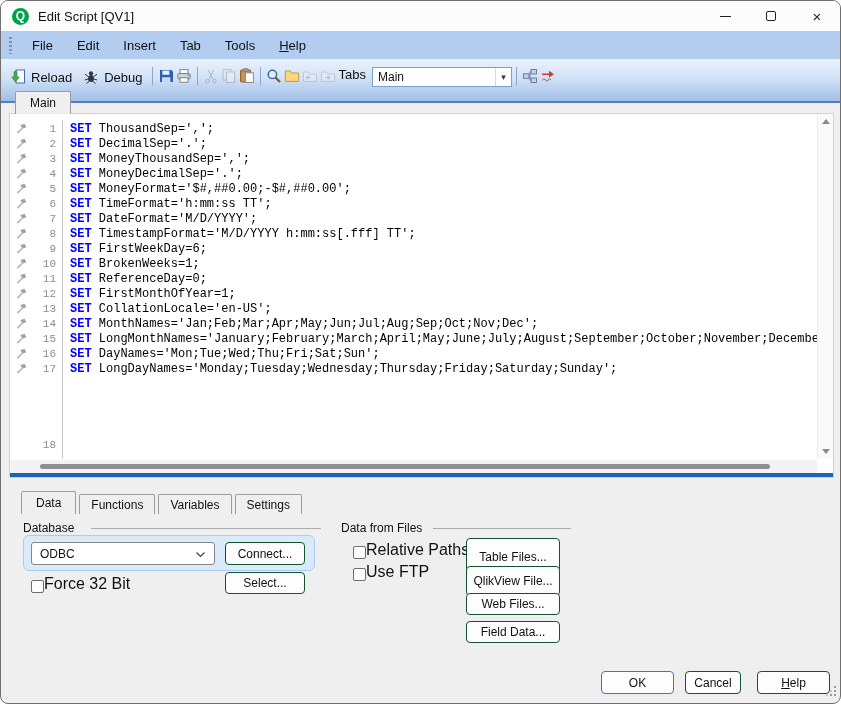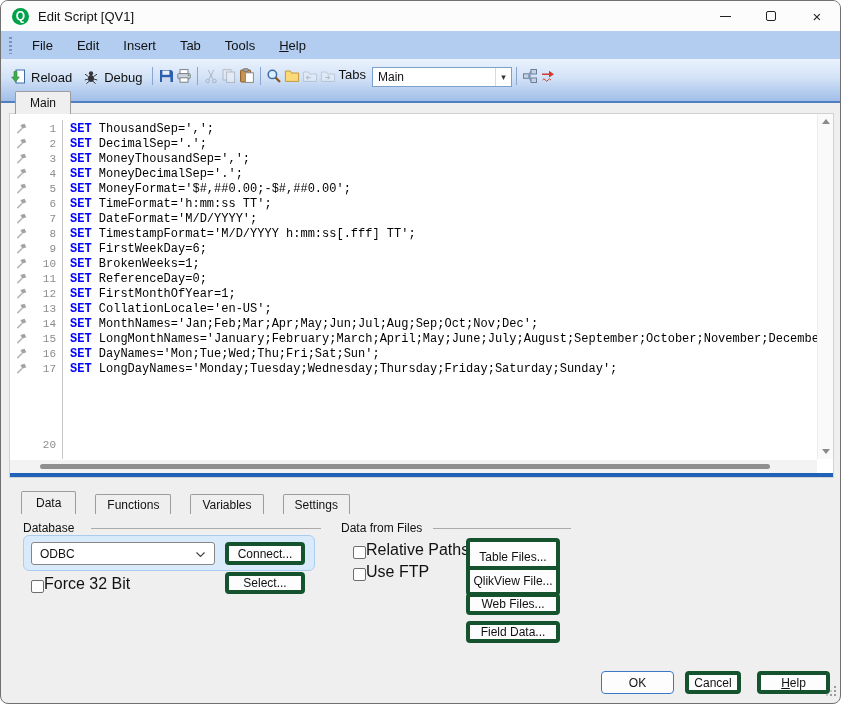--- a/index.html
+++ b/index.html
@@ -57,32 +57,32 @@
     border-bottom:5px solid #8a8a8a;}
   .arr-dn{width:0;height:0;border-left:4px solid transparent;border-right:4px solid transparent;
     border-top:5px solid #8a8a8a;}
   .hscroll{position:absolute;left:0;right:16px;bottom:4px;height:13px;background:#f3f3f3;}
   .hthumb{position:absolute;left:30px;width:730px;top:4px;height:5px;background:#8f8f8f;border-radius:3px;}
   .accent-line{position:absolute;left:0;right:0;bottom:0;height:4px;background:#1f62b8;}
   
   .tabstrip{position:absolute;left:20px;top:490px;display:flex;align-items:flex-end;}
   .btab{height:20px;padding:0 11px;border:1px solid #9c9c9c;border-bottom:none;
     border-radius:2px 2px 0 0;background:#efefef;display:flex;align-items:center;font-size:12px;
-    margin-right:19px;text-align:center;}
+    margin-right:3px;text-align:center;}
   .btab.active{height:23px;padding:0 14px;}
   
   .group-label{position:absolute;font-size:12px;}
   .gline{position:absolute;height:1px;background:#ababab;}
   .focus-halo{position:absolute;left:22px;top:534px;width:292px;height:36px;background:#d9eafa;
     border:1px solid #a8cdf0;border-radius:6px;}
   .combo{position:absolute;left:30px;top:541px;width:184px;height:23px;background:#fff;
     border:1px solid #868686;border-radius:3px;display:flex;align-items:center;font-size:12px;
     padding:0 8px;}
   .combo .chev{margin-left:auto;}
-  .btn{position:absolute;background:#fdfdfd;border:4px solid #14532d;border-radius:4px;
+  .btn{position:absolute;background:#fdfdfd;border:1px solid #14532d;border-radius:4px;
     display:flex;align-items:center;justify-content:center;font-size:12px;}
   .btn.primary{border:1px solid #3b79c6;}
   .checkrow{position:absolute;display:flex;align-items:flex-end;font-size:16px;}
   .cbox{width:13px;height:13px;background:#fff;border:1px solid #6e6e6e;border-radius:2px;flex:none;}
   
   .resize-grip{position:absolute;right:3px;bottom:2px;}
 </style>
 </head>
 <body>
 
@@ -391,21 +391,21 @@
               <path d="M4.8 2.2 L9.4 0.9 L11.2 4.7 L6.9 6.3 Z" fill="#a3a3a3"></path>
             </svg>
         </span>
         <span class="lnum">17</span>
         <span class="code"><span class="kw">SET</span><span> LongDayNames='Monday;Tuesday;Wednesday;Thursday;Friday;Saturday;Sunday';</span></span>
       </div>
       </div>
     <div class="ed-content" style="top:auto;height:22px;bottom:18px;padding-top:0;pointer-events:none;">
       <div class="ed-row">
         <span class="hammer-empty"></span>
-        <span class="lnum">20</span>
+        <span class="lnum">18</span>
       </div>
     </div>
     <div class="vscroll">
       <div class="arr-up"></div>
       <div class="arr-dn"></div>
     </div>
     <div class="hscroll">
       <div class="hthumb"></div>
     </div>
     <div class="accent-line"></div>

